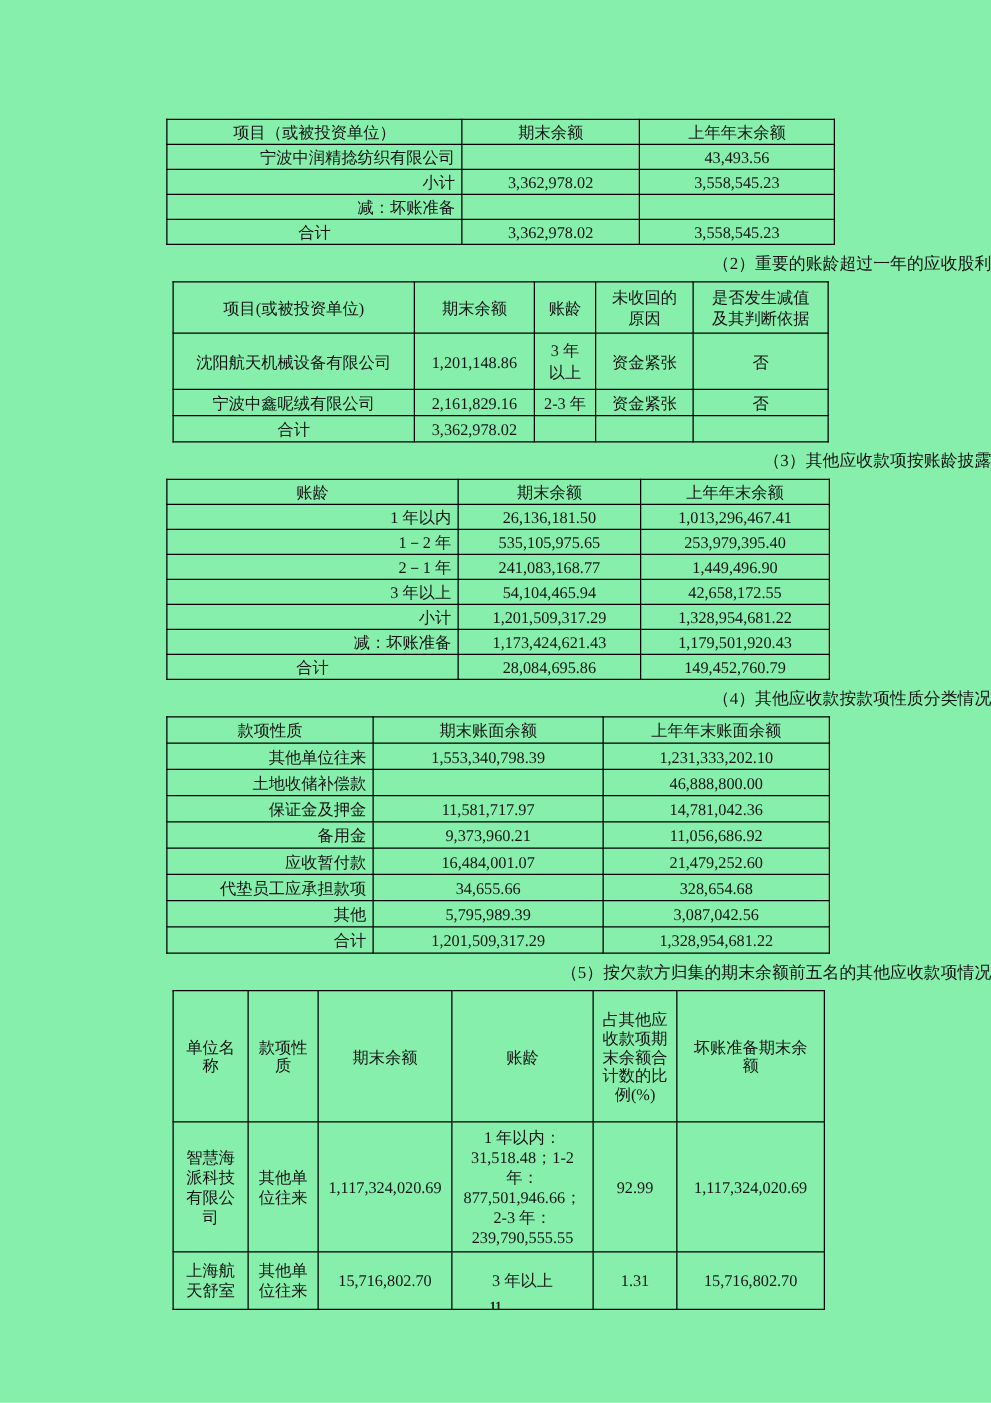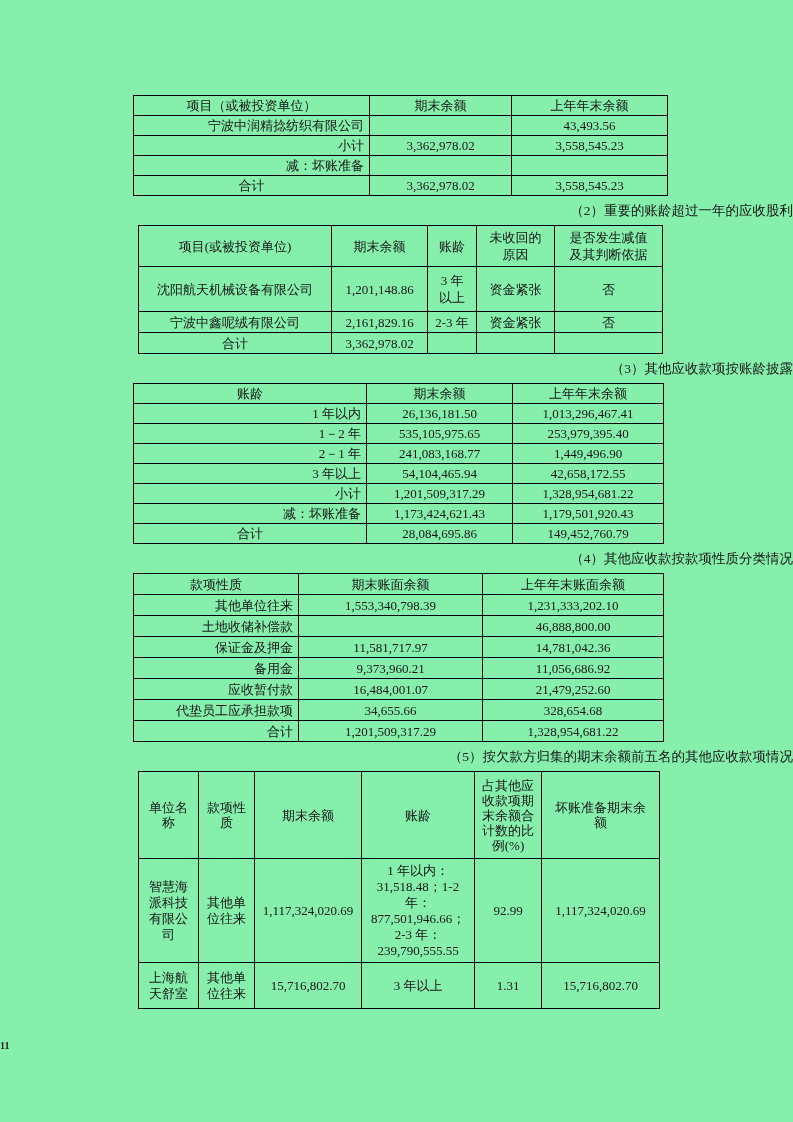--- a/index.html
+++ b/index.html
@@ -19,26 +19,26 @@
     box-sizing:border-box;
   }
   .l{text-align:right}.c{text-align:center}.r{text-align:center}
   
   .t1 td,.t1 th{height:20px}
   .t2 th{height:41px}
   .t2 tr.r0 td{height:45px}
   .t2 tr.r1 td,.t2 tr.r2 td{height:21px}
   .t3 td,.t3 th{height:19px}
   .t4 td,.t4 th{height:21px}
-  .t5 th{height:87px;line-height:15px}
+  .t5 th{height:105px;line-height:15px}
   .t5 td{line-height:16px}
   .t5 tr.r0 td{height:104px}
   .t5 tr.r1 td{height:46px}
   .page-number{
-    position:absolute;left:0;top:1040px;width:793px;text-align:left;
+    position:absolute;left:0;top:1040px;width:793px;text-align:center;
     font-size:10px;font-weight:bold;color:#222;
   }
 </style>
 </head>
 <body>
 
 <div class="page">
 
   <table class="t1" style="width:534px">
     <colgroup>
@@ -205,20 +205,25 @@
     </tr>
     <tr>
       <td class="l">应收暂付款</td>
       <td class="r">16,484,001.07</td>
       <td class="r">21,479,252.60</td>
     </tr>
     <tr>
       <td class="l">代垫员工应承担款项</td>
       <td class="r">34,655.66</td>
       <td class="r">328,654.68</td>
+    </tr>
+    <tr>
+      <td class="l">其他</td>
+      <td class="r">5,795,989.39</td>
+      <td class="r">3,087,042.56</td>
     </tr>
     <tr>
       <td class="l">合计</td>
       <td class="r">1,201,509,317.29</td>
       <td class="r">1,328,954,681.22</td>
     </tr>
   </tbody>
     </table>
 
   <div class="sec-title">（5）按欠款方归集的期末余额前五名的其他应收款项情况</div>

